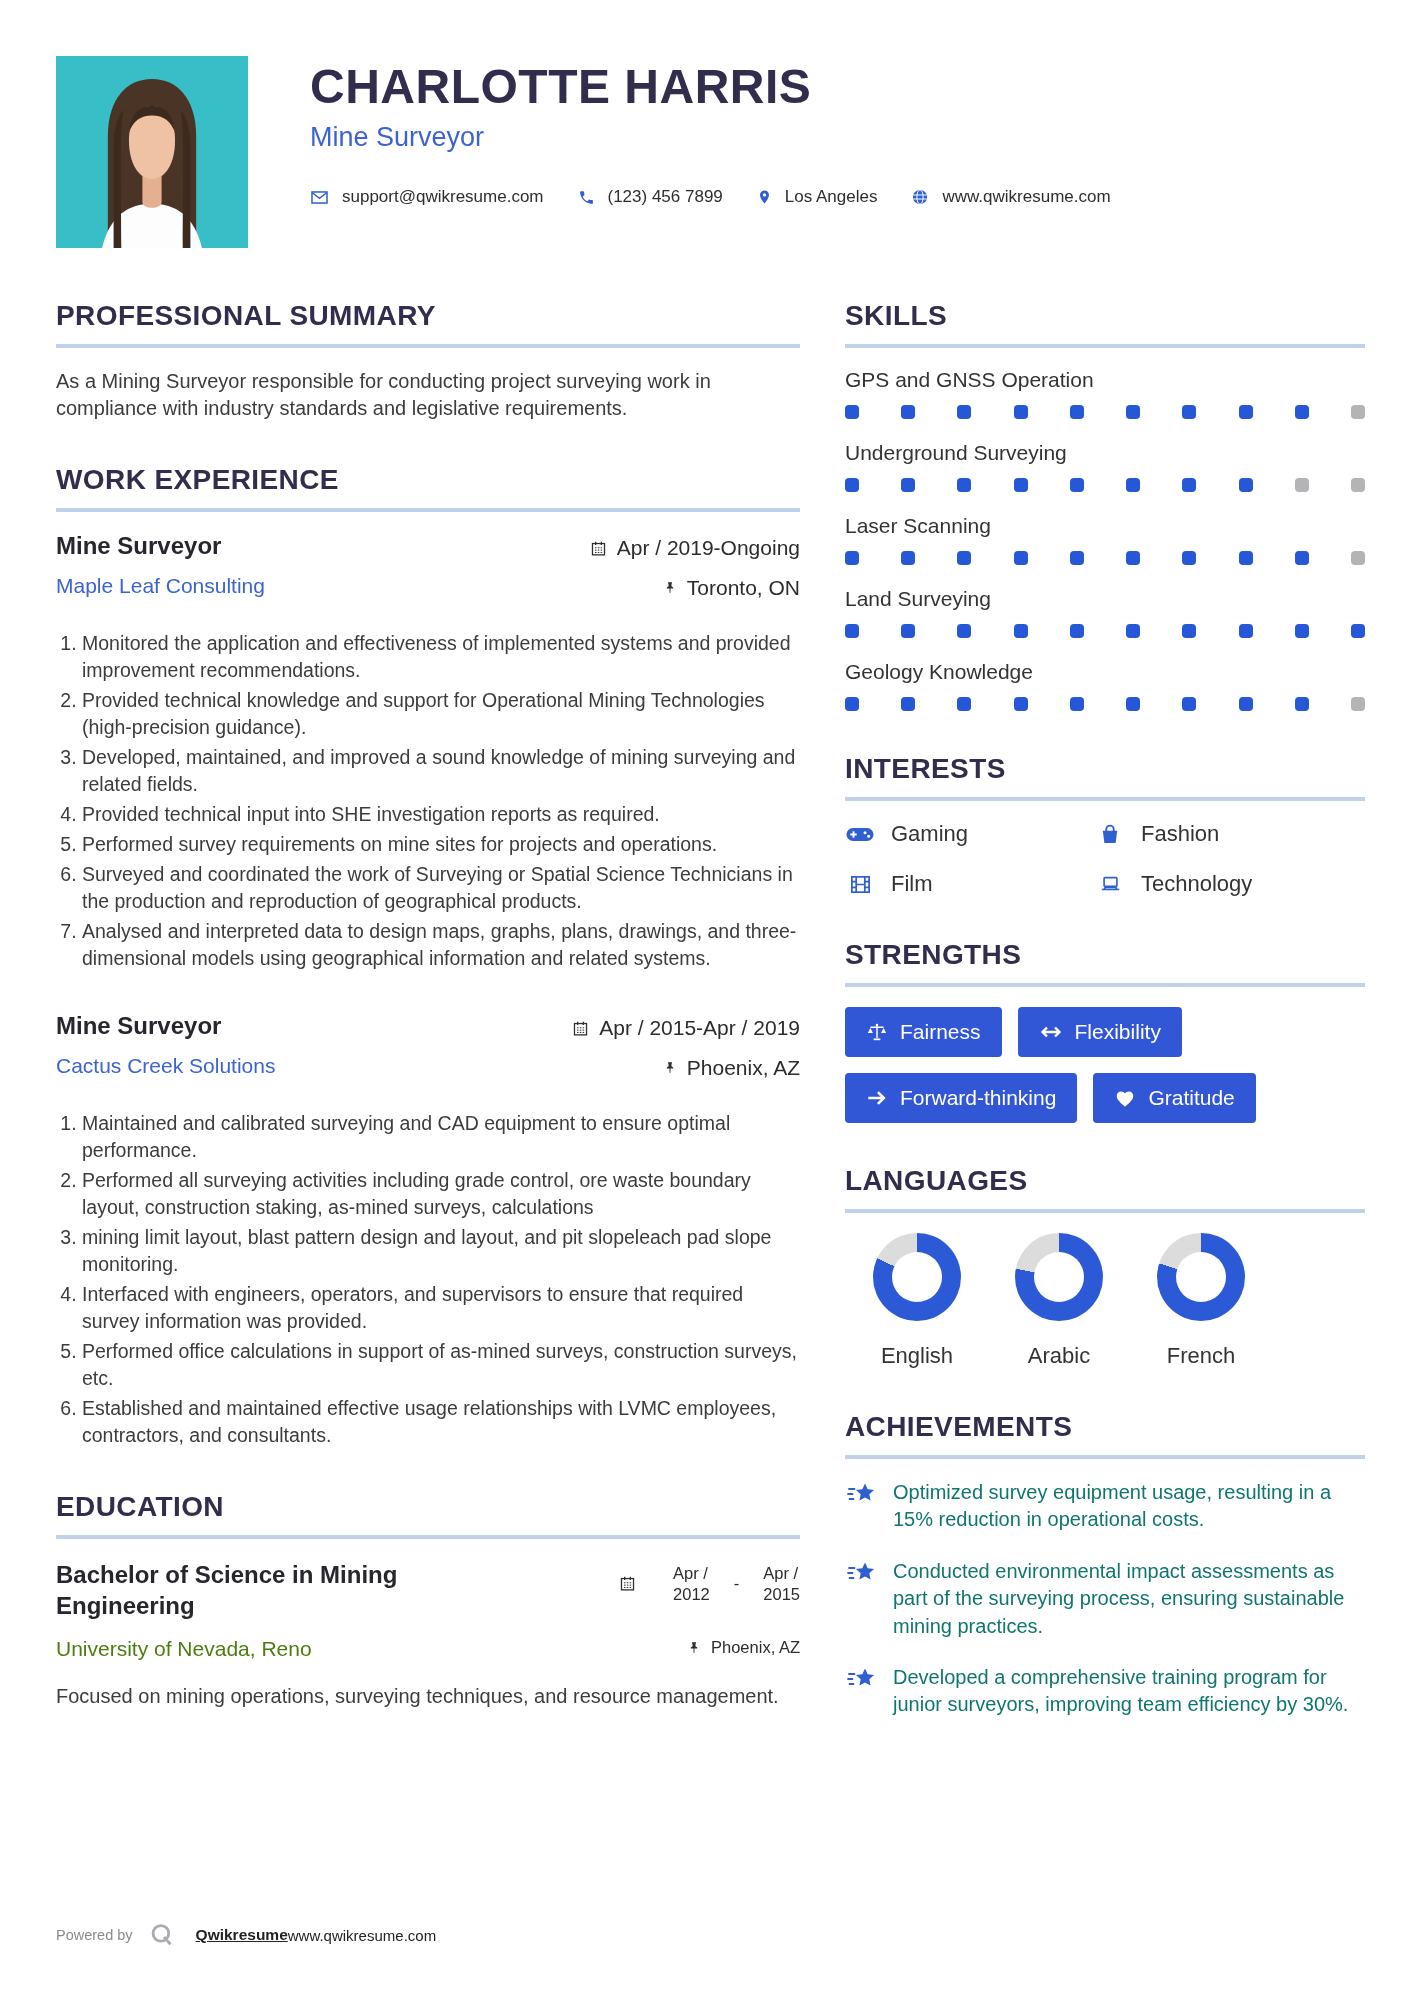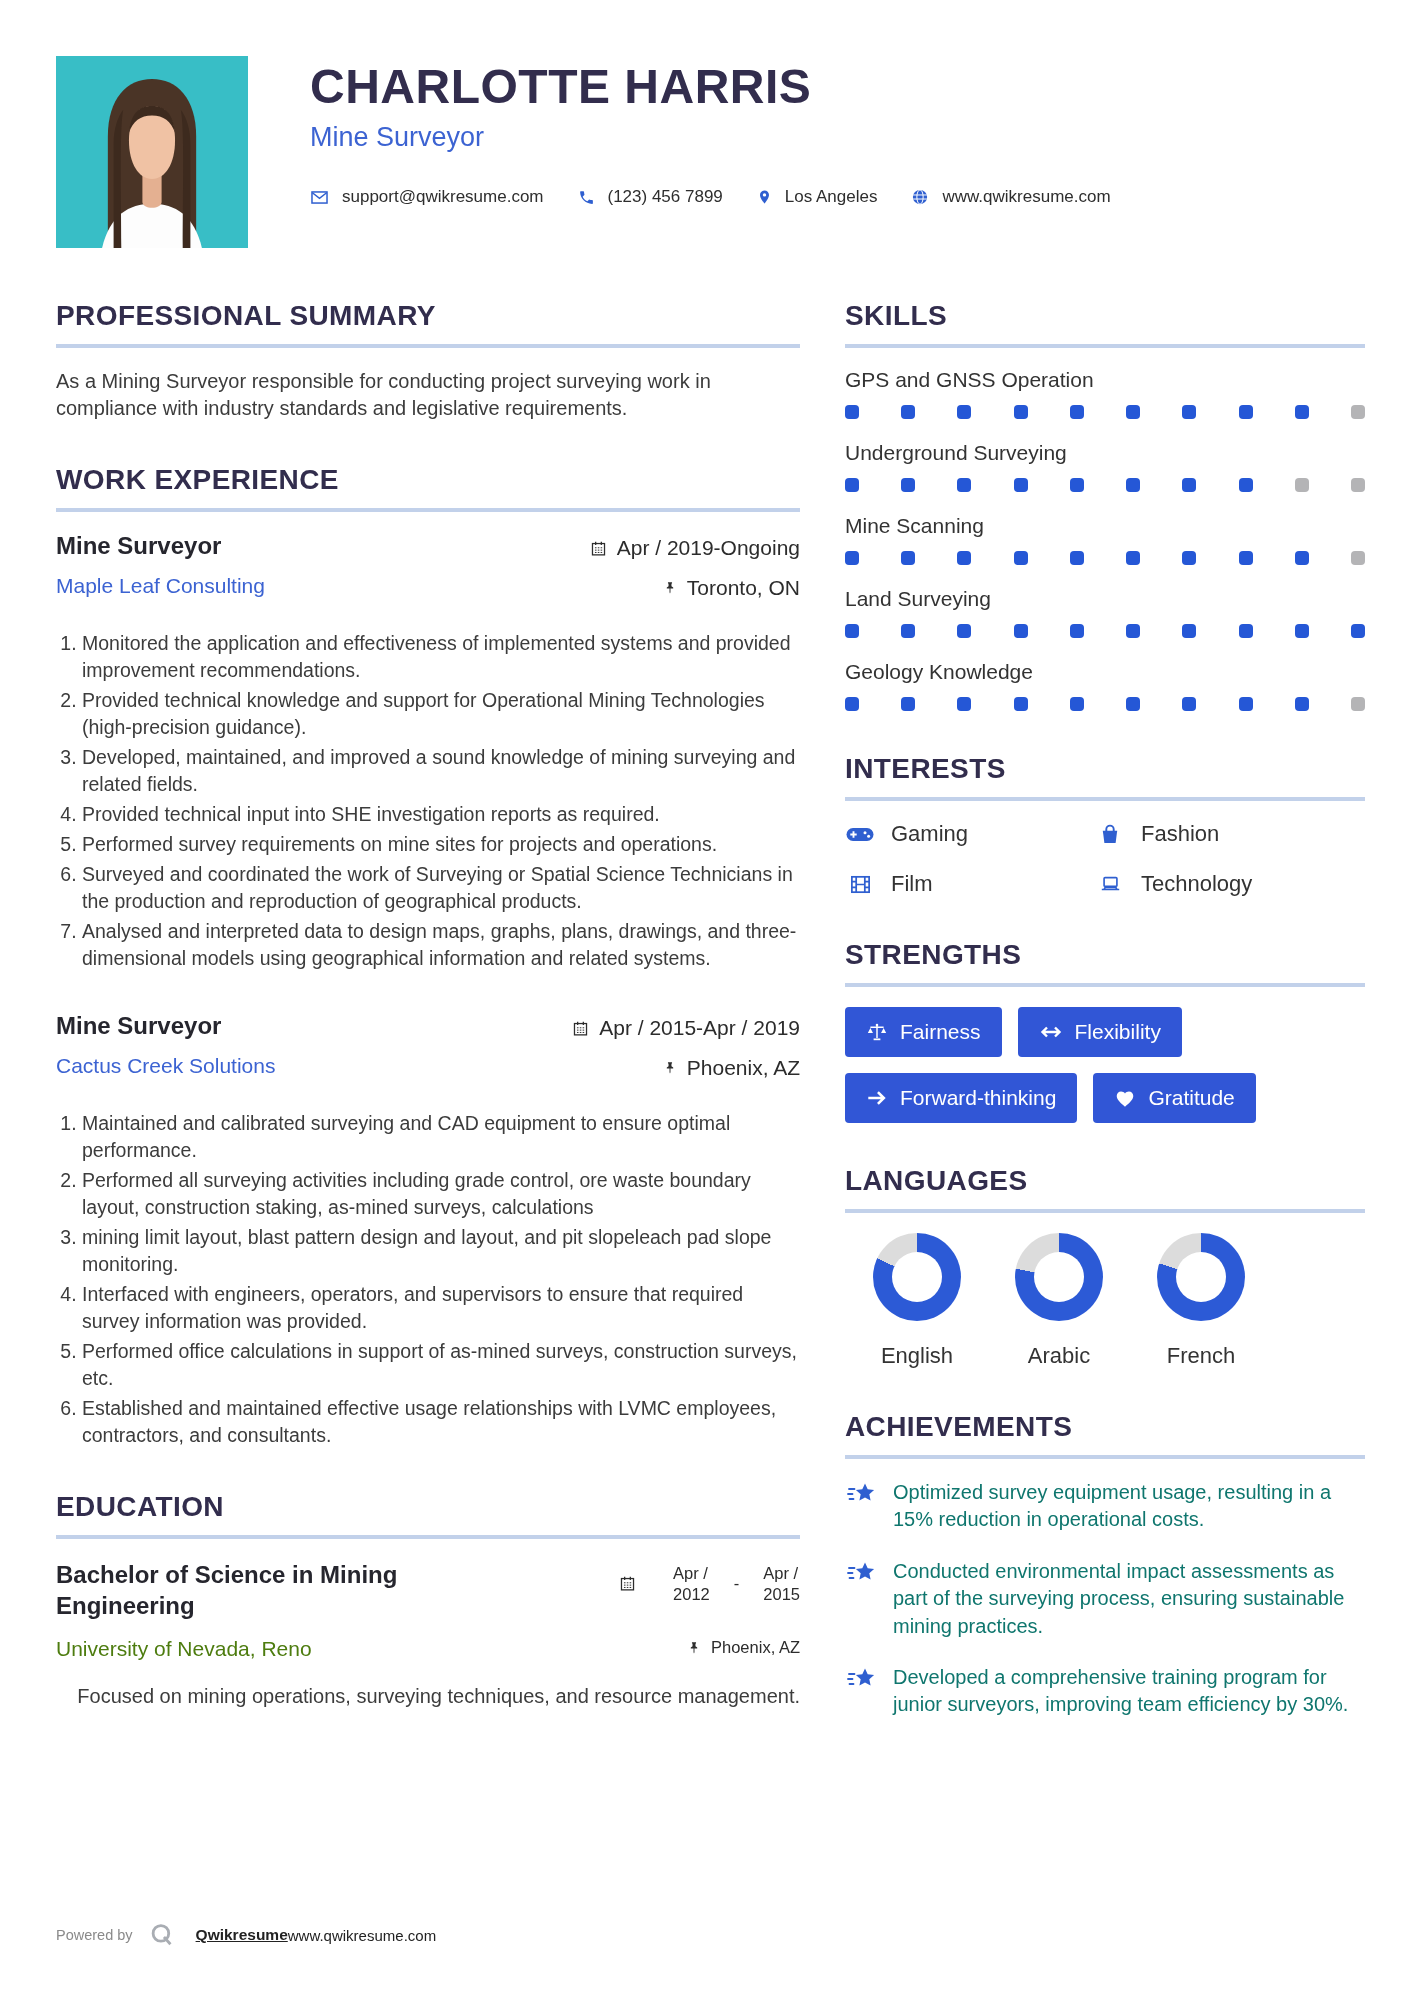--- a/index.html
+++ b/index.html
@@ -45,21 +45,21 @@
   ol.bullets li { margin-bottom:3px; }
 
   
   .edu-head { display:flex; justify-content:space-between; margin-bottom:10px; }
   .edu-left { width:440px; }
   .edu-left h3 { font-size:24px; font-weight:700; color:#26262e; line-height:1.3; }
   .school { font-size:21px; color:#4d7c0f; margin-top:16px; }
   .edu-meta { text-align:right; font-size:16.5px; color:#2c2c2c; padding-top:4px; }
   .edu-dates { display:flex; align-items:center; justify-content:flex-end; gap:24px; margin-bottom:34px; }
   .date-stack { display:inline-flex; flex-direction:column; line-height:1.25; text-align:left; }
-  .edu-desc { margin-top:6px;text-align:right; }
+  .edu-desc { margin-top:6px; }
 
   
   .skill { margin-bottom:22px; }
   .skill-label { font-size:21px; color:#333; margin-bottom:13px; }
   .dots { display:flex; justify-content:space-between; }
   .dot { width:14px; height:14px; border-radius:4px; background:#b4b4b6; }
   .dot.filled { background:#2557d6; }
 
   
   .interests-grid { display:grid; grid-template-columns:250px 1fr; row-gap:24px; }
@@ -313,21 +313,21 @@
               <span class="dot filled"></span>
               <span class="dot filled"></span>
               <span class="dot filled"></span>
               <span class="dot filled"></span>
               <span class="dot filled"></span>
               <span class="dot"></span>
               <span class="dot"></span>
             </div>
         </div>
         <div class="skill">
-          <div class="skill-label">Mine Scanning</div>
+          <div class="skill-label">Laser Scanning</div>
           <div class="dots">
               <span class="dot filled"></span>
               <span class="dot filled"></span>
               <span class="dot filled"></span>
               <span class="dot filled"></span>
               <span class="dot filled"></span>
               <span class="dot filled"></span>
               <span class="dot filled"></span>
               <span class="dot filled"></span>
               <span class="dot filled"></span>

